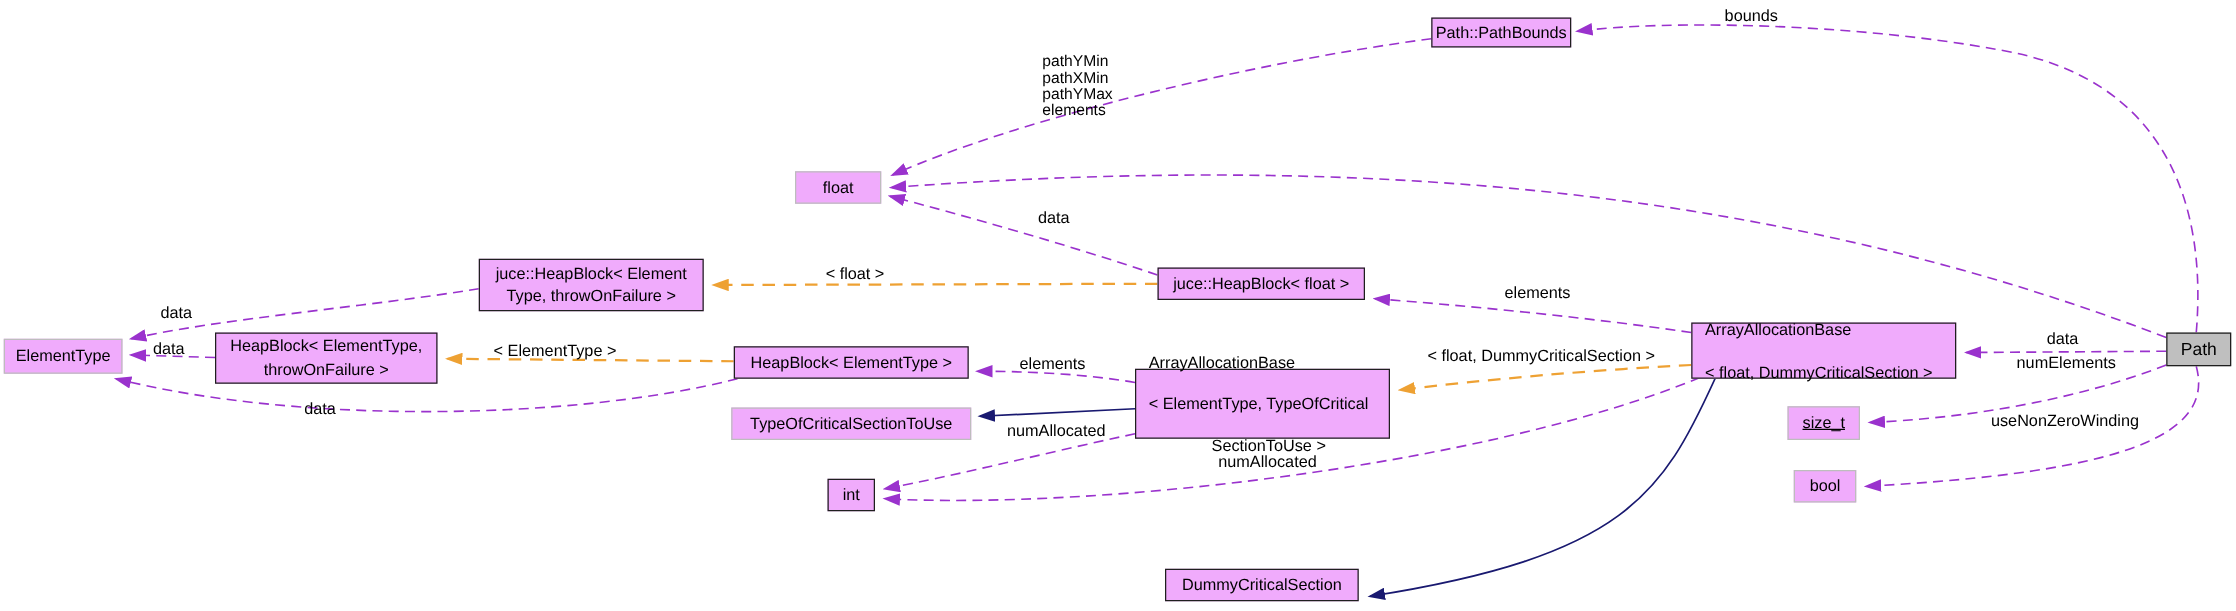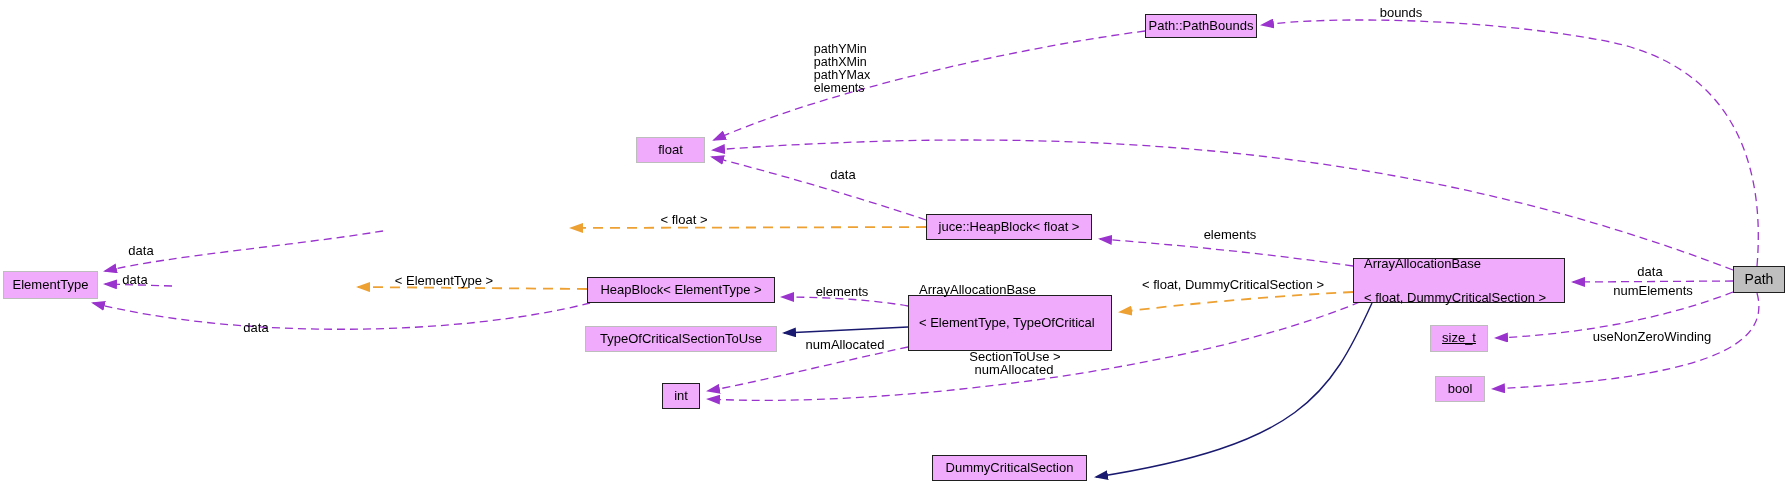--- a/index.html
+++ b/index.html
@@ -26,21 +26,21 @@
     text-align:center;line-height:1.42;white-space:nowrap;z-index:2;
   }
   .node.undoc{border:1.2px solid var(--undoc);}
   .node.selected{background:var(--selfill);border-width:1.6px;font-size:14px;}
   .node.leftalign{align-items:flex-start;padding-left:10px;text-align:left;line-height:1.34;gap:16px;}
   .node.leftalign .c{align-self:center;}
   .elabel{
     position:absolute;transform:translate(-50%,-50%);font-size:13px;color:#000;
     white-space:nowrap;z-index:3;text-align:left;
   }
-  .elabel.block{font-size:12.5px;line-height:1.03;transform:translateX(-50%);}
+  .elabel.block{font-size:12.5px;line-height:1.03;transform:translateX(-50%);margin-left:20px;}
 </style>
 </head>
 <body>
 
 <div id="canvas">
 
   <svg id="edges" viewBox="0 0 1789 489">
     <defs>
       <marker id="ah-purple" markerUnits="userSpaceOnUse" markerWidth="14" markerHeight="10" refX="12" refY="5" orient="auto">
         <path class="mk-usage" d="M0,0 L14,5 L0,10 z"></path>
@@ -77,29 +77,37 @@
   </svg>
 
   <div class="node" style="left:1145px;top:14px;width:112px;height:24px;">
       <span>Path::PathBounds</span>
     </div>
 
   <div class="node undoc" style="left:636px;top:137px;width:69px;height:26px;">
       <span>float</span>
     </div>
 
+  <div class="node" style="left:383px;top:207px;width:180px;height:42px;">
+    <span>juce::HeapBlock&lt; Element</span>
+    <span>Type, throwOnFailure &gt;</span>
+  </div>
 
   <div class="node" style="left:926px;top:214px;width:166px;height:26px;">
       <span>juce::HeapBlock&lt; float &gt;</span>
     </div>
 
   <div class="node undoc" style="left:3px;top:271px;width:95px;height:28px;">
       <span>ElementType</span>
     </div>
 
+  <div class="node" style="left:172px;top:266px;width:178px;height:41px;">
+    <span>HeapBlock&lt; ElementType,</span>
+    <span>throwOnFailure &gt;</span>
+  </div>
 
   <div class="node" style="left:587px;top:277px;width:188px;height:26px;">
       <span>HeapBlock&lt; ElementType &gt;</span>
     </div>
 
   <div class="node undoc" style="left:585px;top:326px;width:192px;height:26px;">
       <span>TypeOfCriticalSectionToUse</span>
     </div>
 
   <div class="node leftalign" style="left:908px;top:295px;width:204px;height:56px;">

